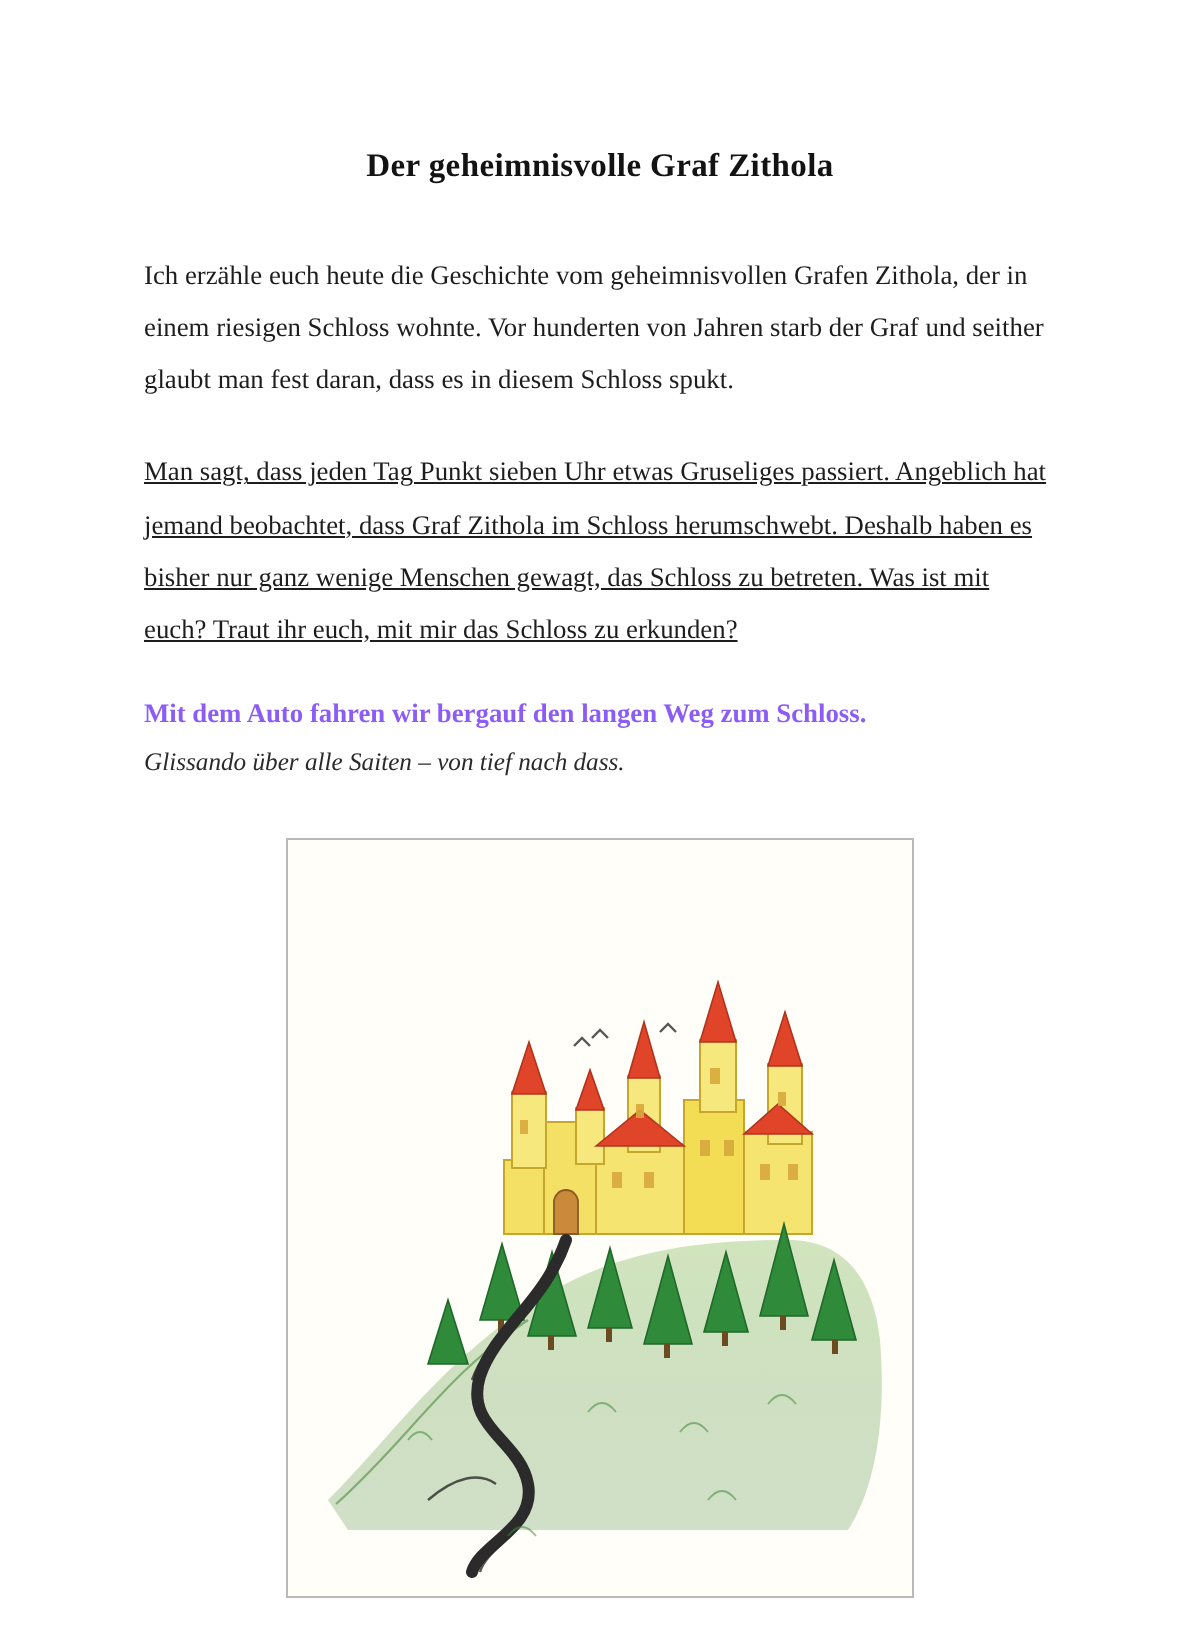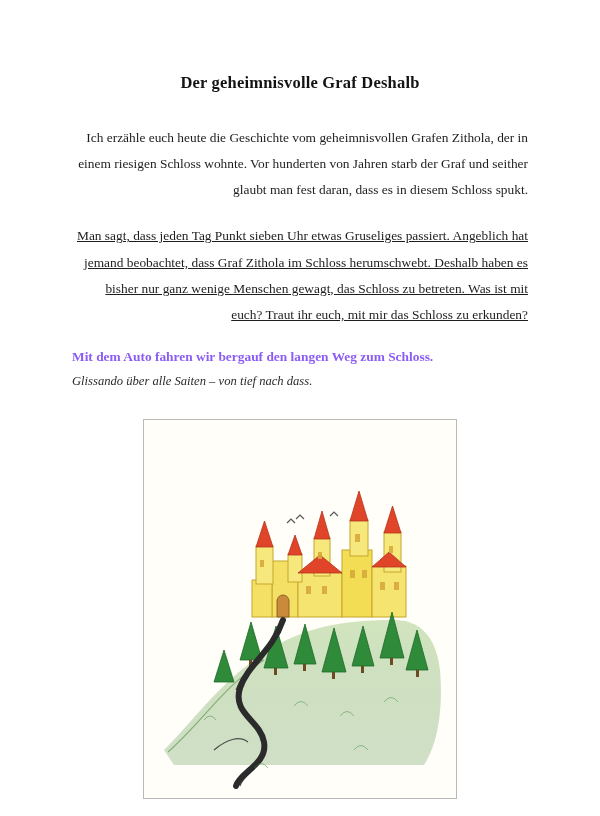--- a/index.html
+++ b/index.html
@@ -28,21 +28,21 @@
     letter-spacing: 0.2px;
     margin: 18px 0 0 0;
     color: #131313;
   }
   .body-block {
     margin-top: 32px;
   }
   .para {
     font-size: 13.4px;
     line-height: 1.95;
-    text-align: right;
+    text-align: left;
     margin: 0 0 16px 0;
     color: #1d1d1d;
   }
   .para.second {
     margin-top: 20px;
     text-decoration: underline;
   }
   .instruction {
     font-size: 13.4px;
     font-weight: bold;
@@ -76,21 +76,21 @@
     display: block;
     width: 100%;
     height: 100%;
   }
 </style>
 </head>
 <body>
 
 <div class="page">
 
-  <h1 class="doc-title">Der geheimnisvolle Graf Deshalb</h1>
+  <h1 class="doc-title">Der geheimnisvolle Graf Zithola</h1>
 
   <div class="body-block">
     <p class="para">Ich erzähle euch heute die Geschichte vom geheimnisvollen Grafen Zithola, der in einem riesigen Schloss wohnte. Vor hunderten von Jahren starb der Graf und seither glaubt man fest daran, dass es in diesem Schloss spukt.</p>
     <p class="para second">Man sagt, dass jeden Tag Punkt sieben Uhr etwas Gruseliges passiert. Angeblich hat jemand beobachtet, dass Graf Zithola im Schloss herumschwebt. Deshalb haben es bisher nur ganz wenige Menschen gewagt, das Schloss zu betreten. Was ist mit euch? Traut ihr euch, mit mir das Schloss zu erkunden?</p>
   </div>
 
   <p class="instruction">Mit dem Auto fahren wir bergauf den langen Weg zum Schloss.</p>
   <p class="instruction-sub">Glissando über alle Saiten – von tief nach dass.</p>
 
   <div class="illustration-wrap">

